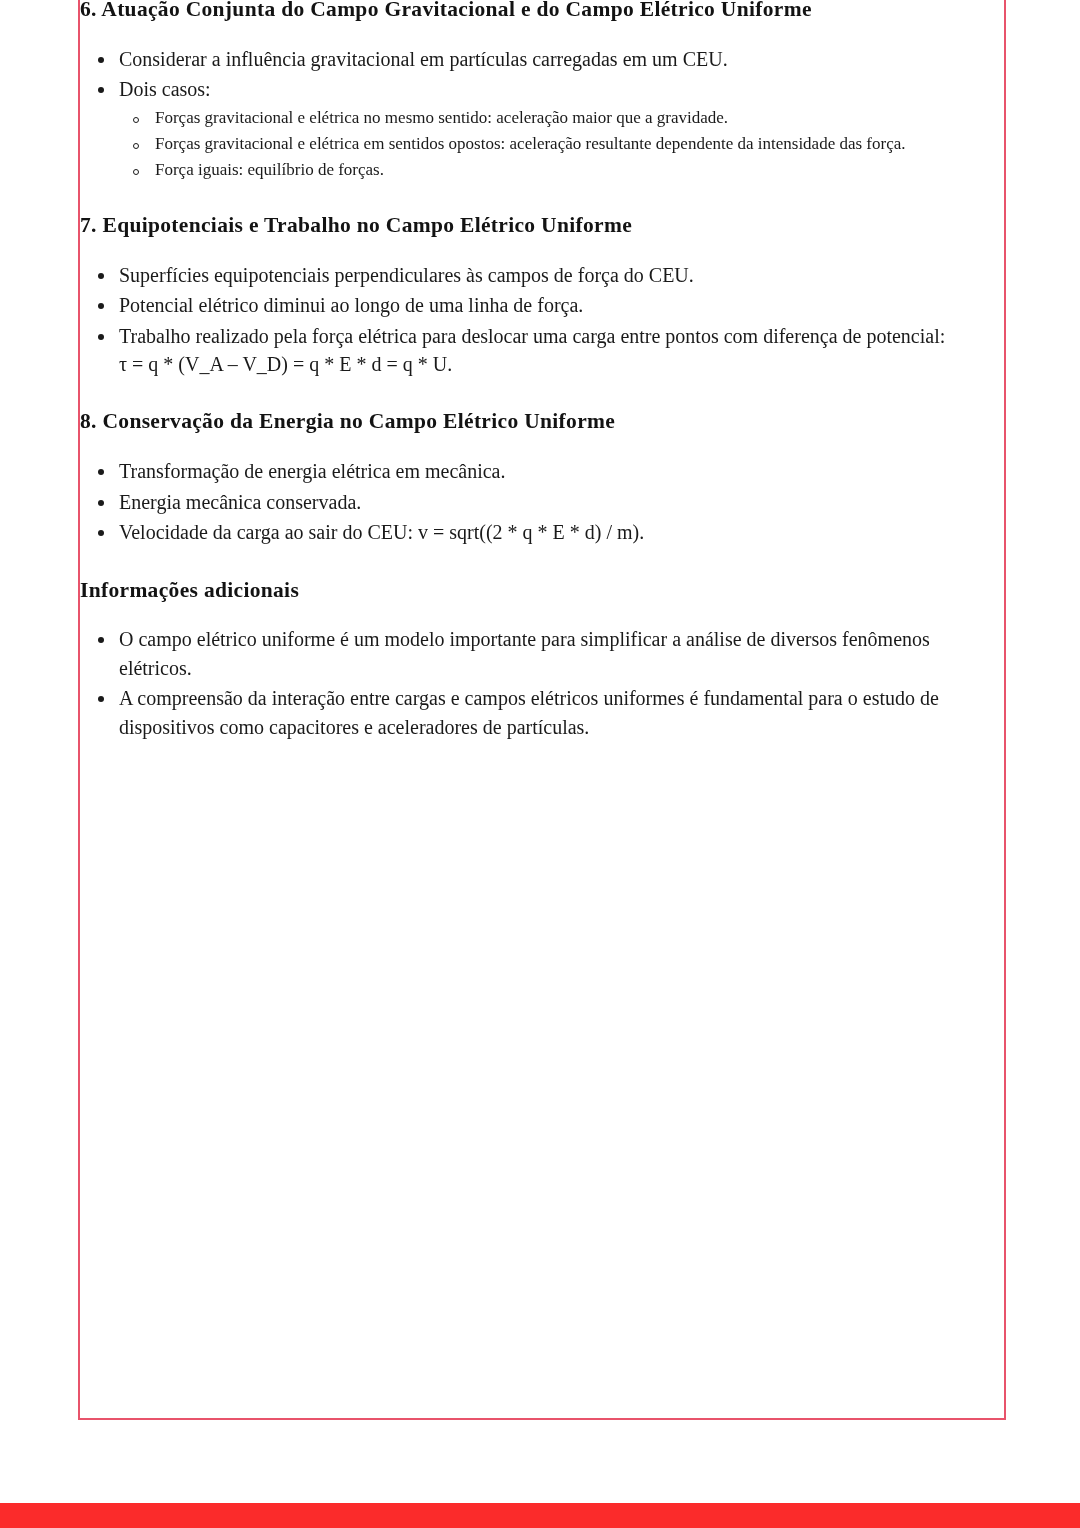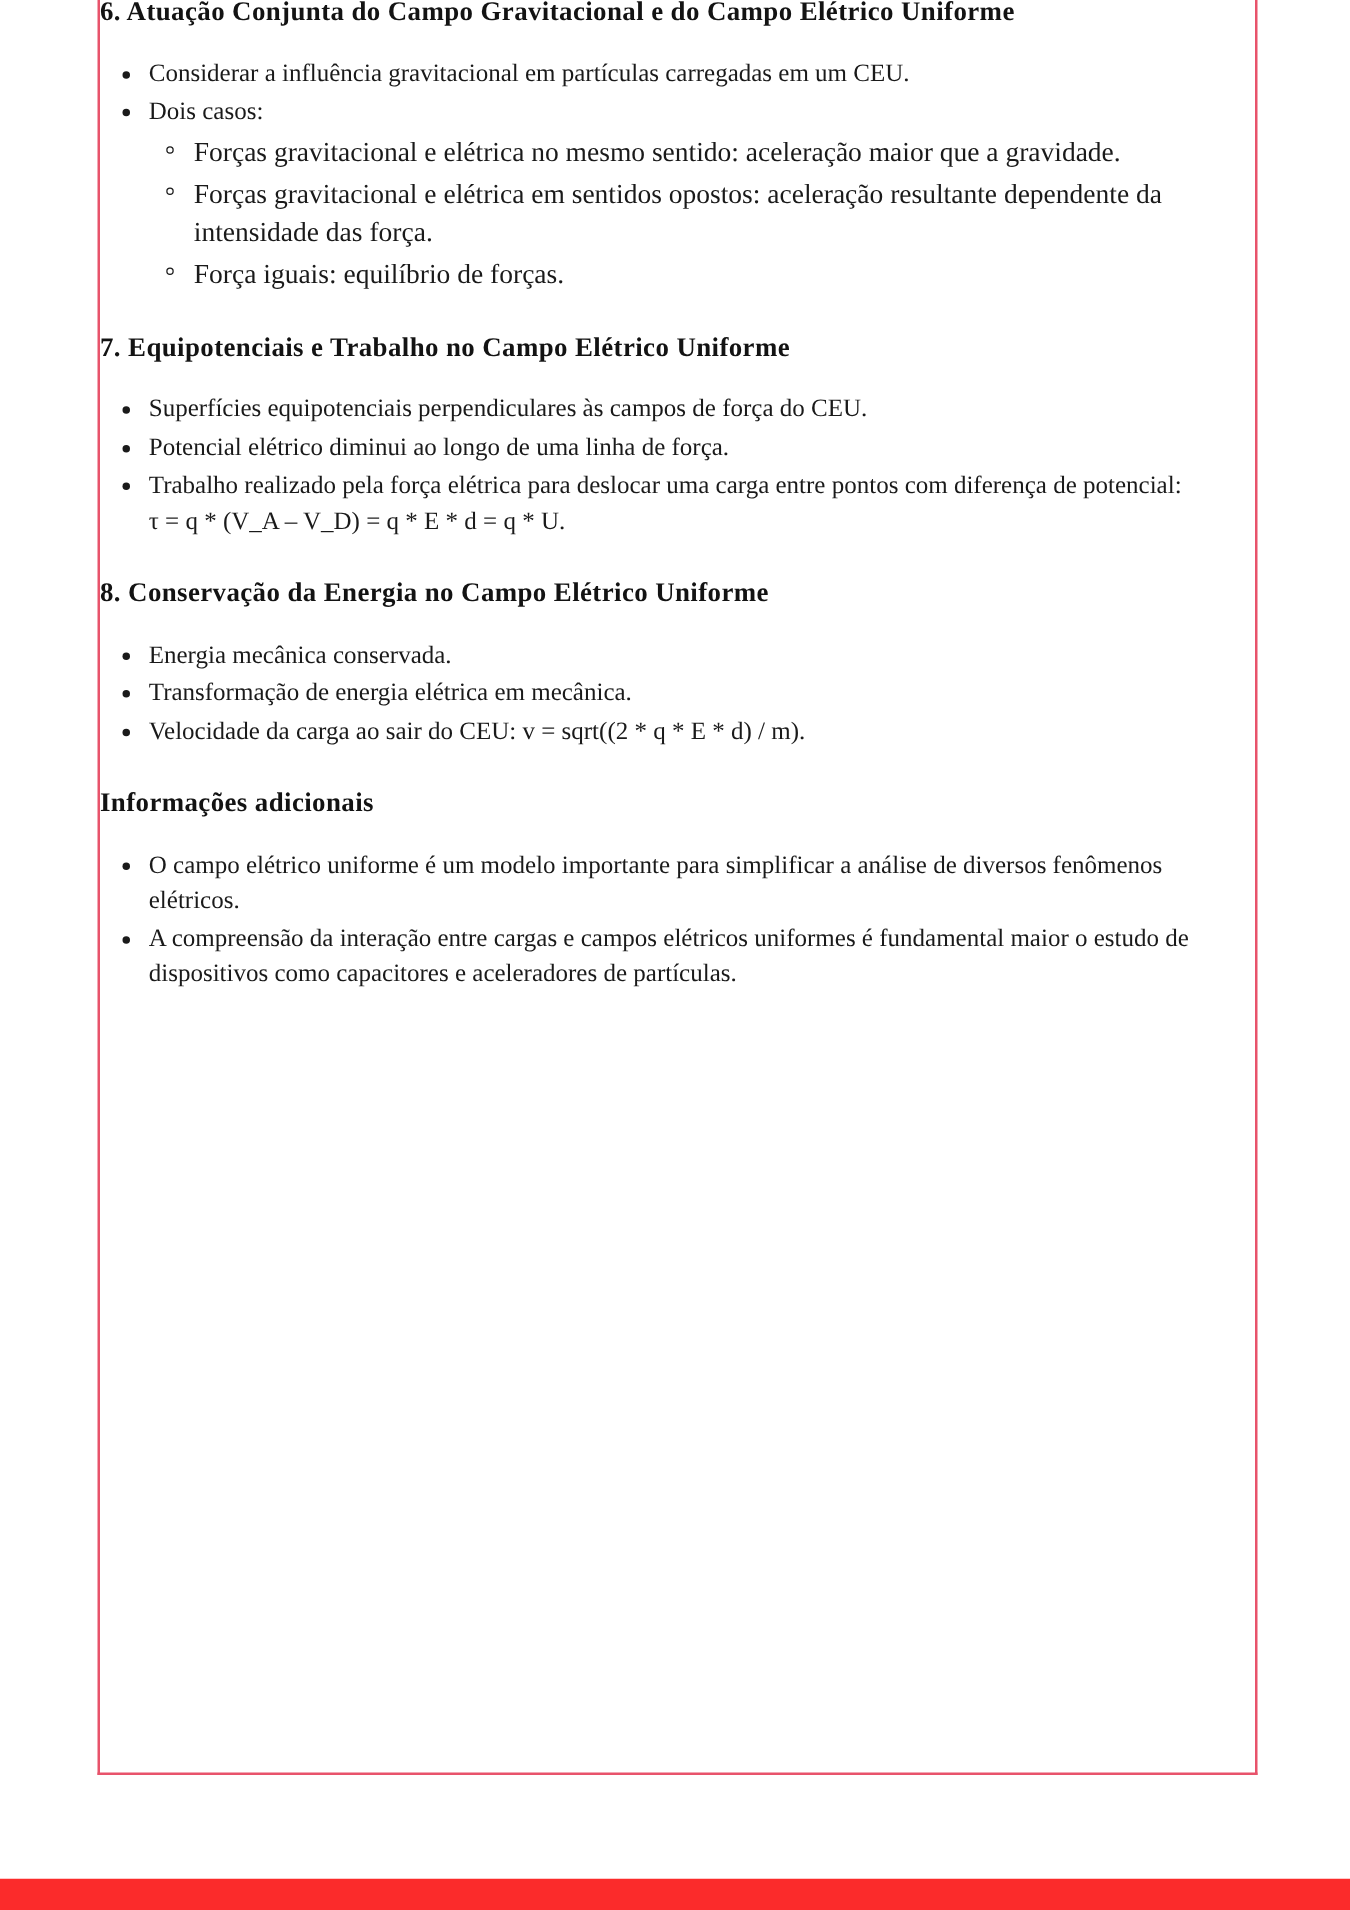--- a/index.html
+++ b/index.html
@@ -93,21 +93,21 @@
 
   ul.subbullets {
     list-style: none;
     margin: 0;
     padding: 0;
   }
   ul.subbullets > li {
     position: relative;
     padding-left: 36px;
     margin-left: 39px;
-    font-size: 22px;
+    font-size: 17px;
     line-height: 1.42;
     margin-bottom: 2px;
     color: #1a1a1a;
   }
   ul.subbullets > li::before {
     content: "";
     position: absolute;
     left: 14px;
     top: 11px;
     width: 6px;
@@ -163,39 +163,39 @@
         <li>
           <span class="li-text">Trabalho realizado pela força elétrica para deslocar uma carga entre pontos com diferença de potencial: τ = q * (V_A – V_D) = q * E * d = q * U.</span>
         </li>
       </ul>
     </section>
 
     <section class="block">
       <h2 class="section-heading">8. Conservação da Energia no Campo Elétrico Uniforme</h2>
       <ul class="bullets">
         <li>
+          <span class="li-text">Transformação de energia elétrica em mecânica.</span>
+        </li>
+        <li>
           <span class="li-text">Energia mecânica conservada.</span>
         </li>
         <li>
-          <span class="li-text">Transformação de energia elétrica em mecânica.</span>
-        </li>
-        <li>
           <span class="li-text">Velocidade da carga ao sair do CEU: v = sqrt((2 * q * E * d) / m).</span>
         </li>
       </ul>
     </section>
 
     <section class="block">
       <h2 class="section-heading">Informações adicionais</h2>
       <ul class="bullets">
         <li>
           <span class="li-text">O campo elétrico uniforme é um modelo importante para simplificar a análise de diversos fenômenos elétricos.</span>
         </li>
         <li>
-          <span class="li-text">A compreensão da interação entre cargas e campos elétricos uniformes é fundamental maior o estudo de dispositivos como capacitores e aceleradores de partículas.</span>
+          <span class="li-text">A compreensão da interação entre cargas e campos elétricos uniformes é fundamental para o estudo de dispositivos como capacitores e aceleradores de partículas.</span>
         </li>
       </ul>
     </section>
 
   </div>
 </div>
 
 <div class="bottom-band"></div>
 
 </body></html>

